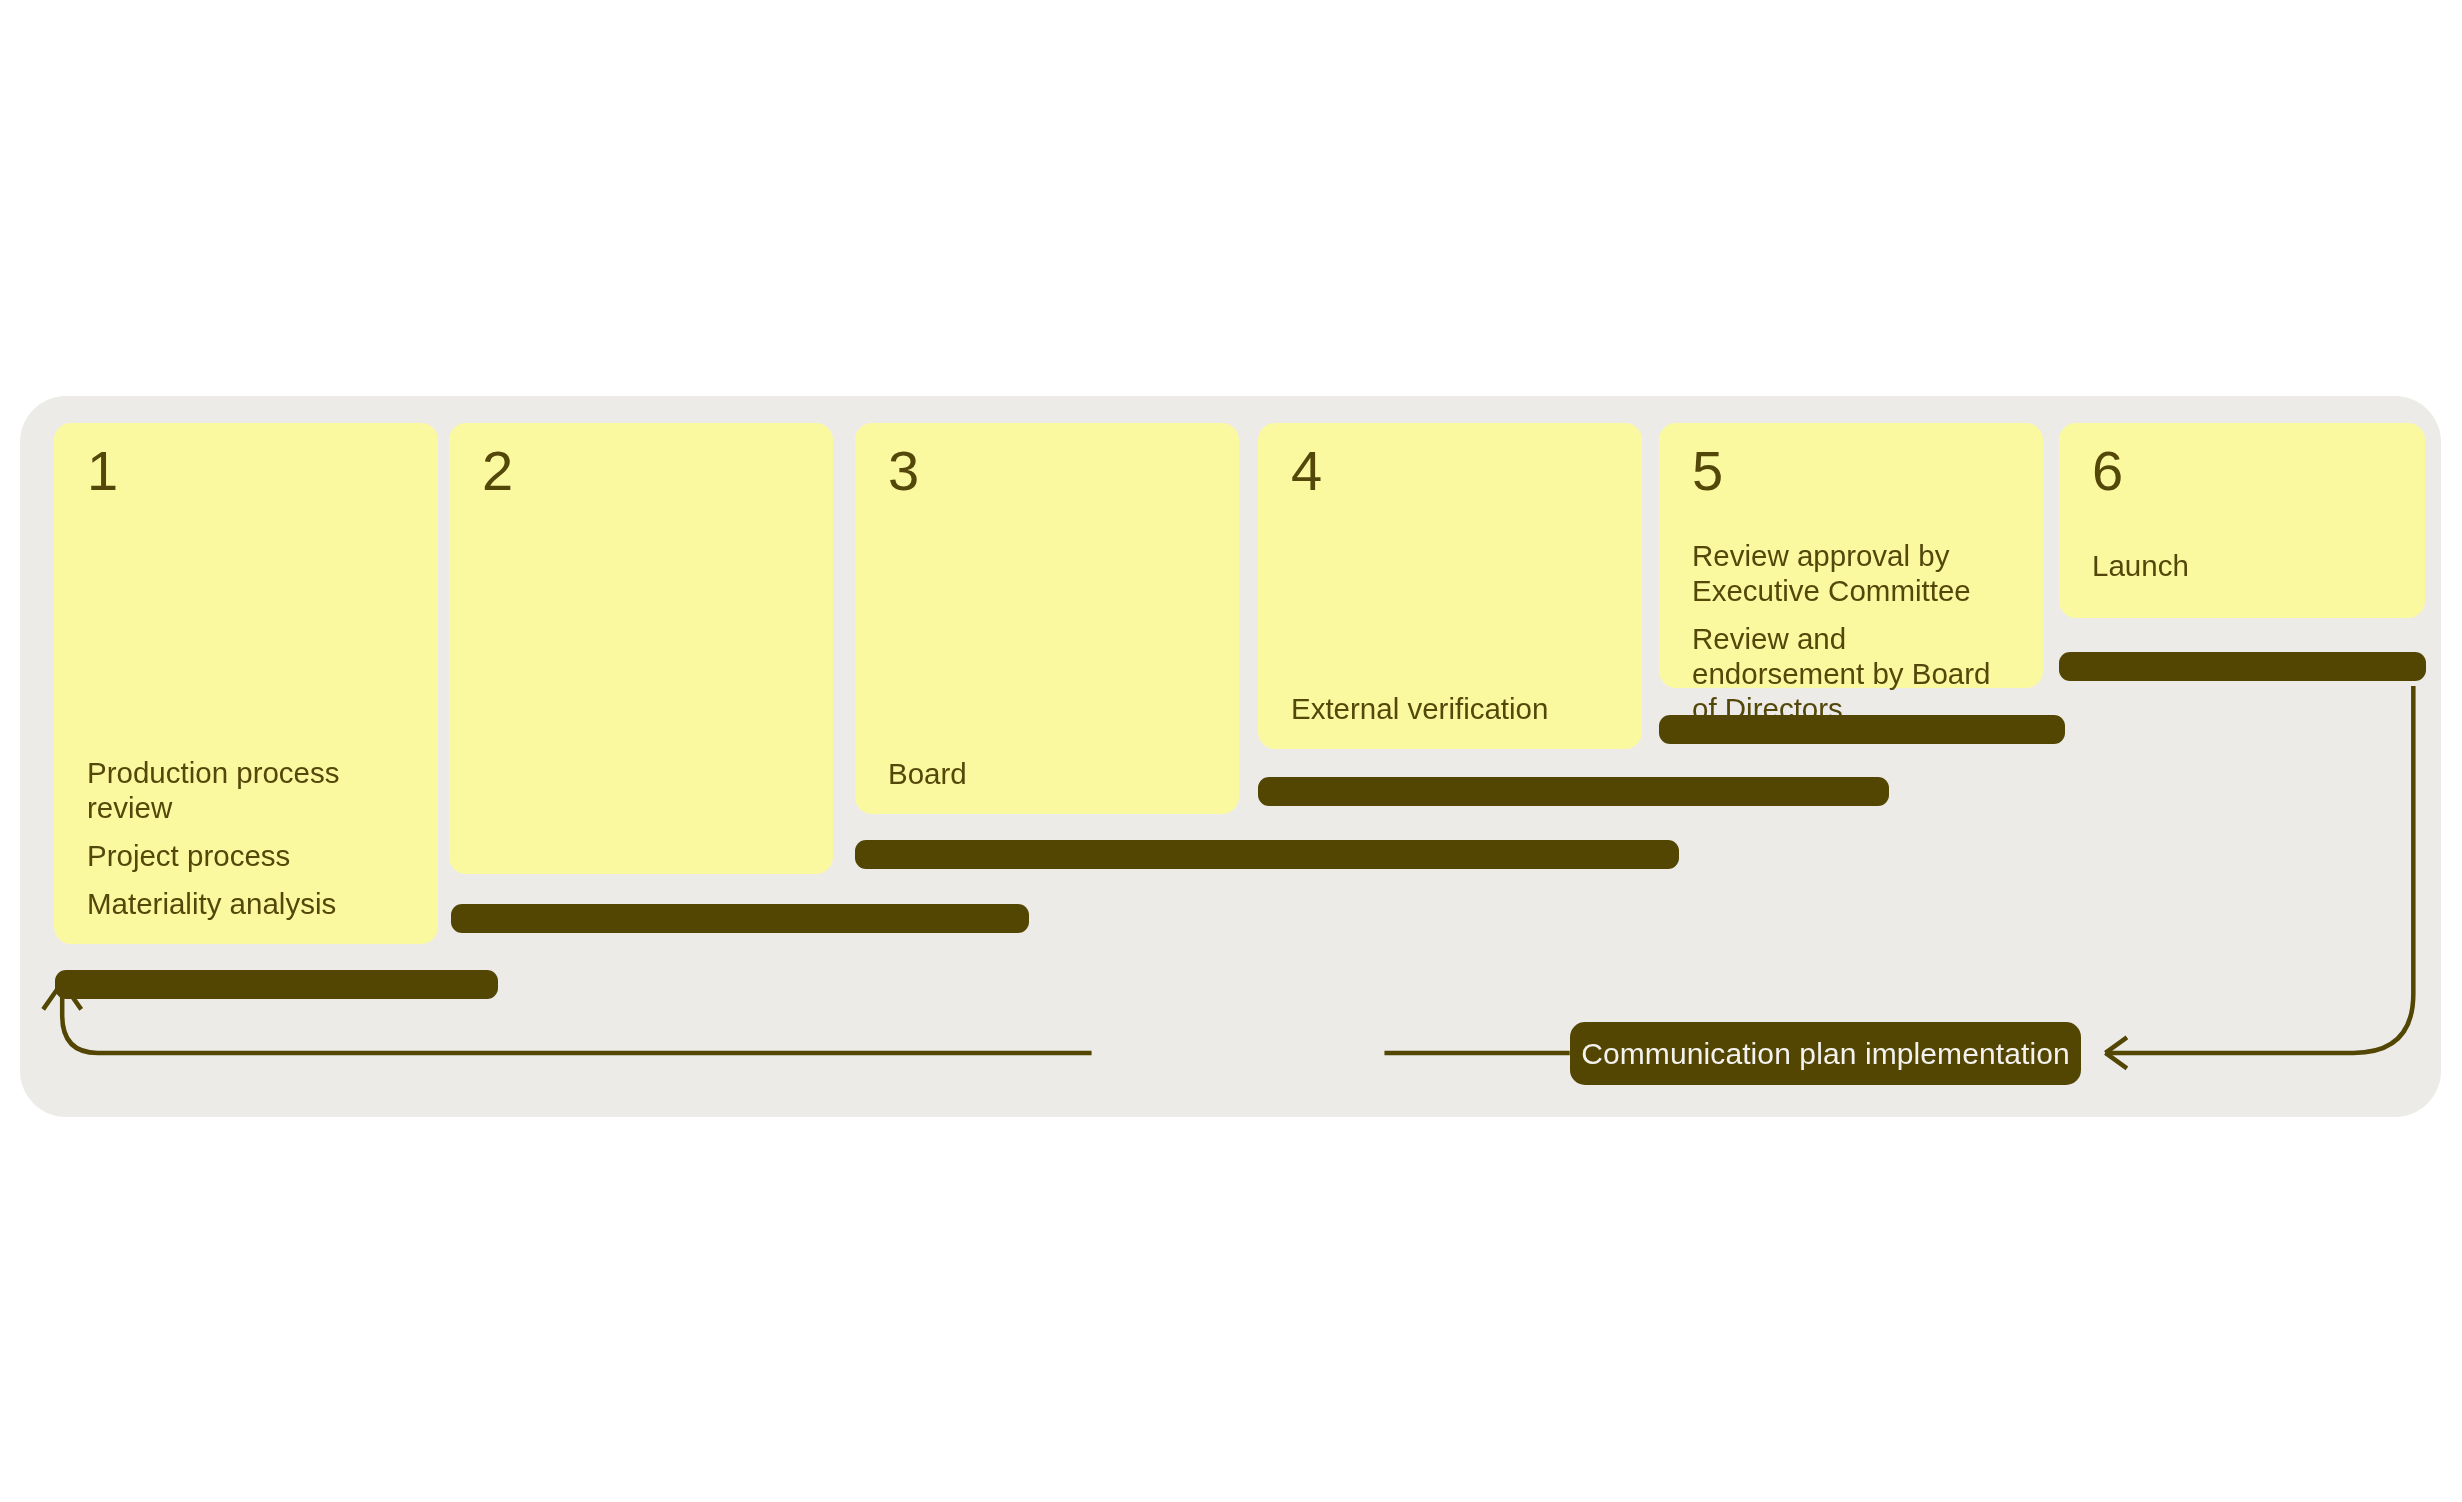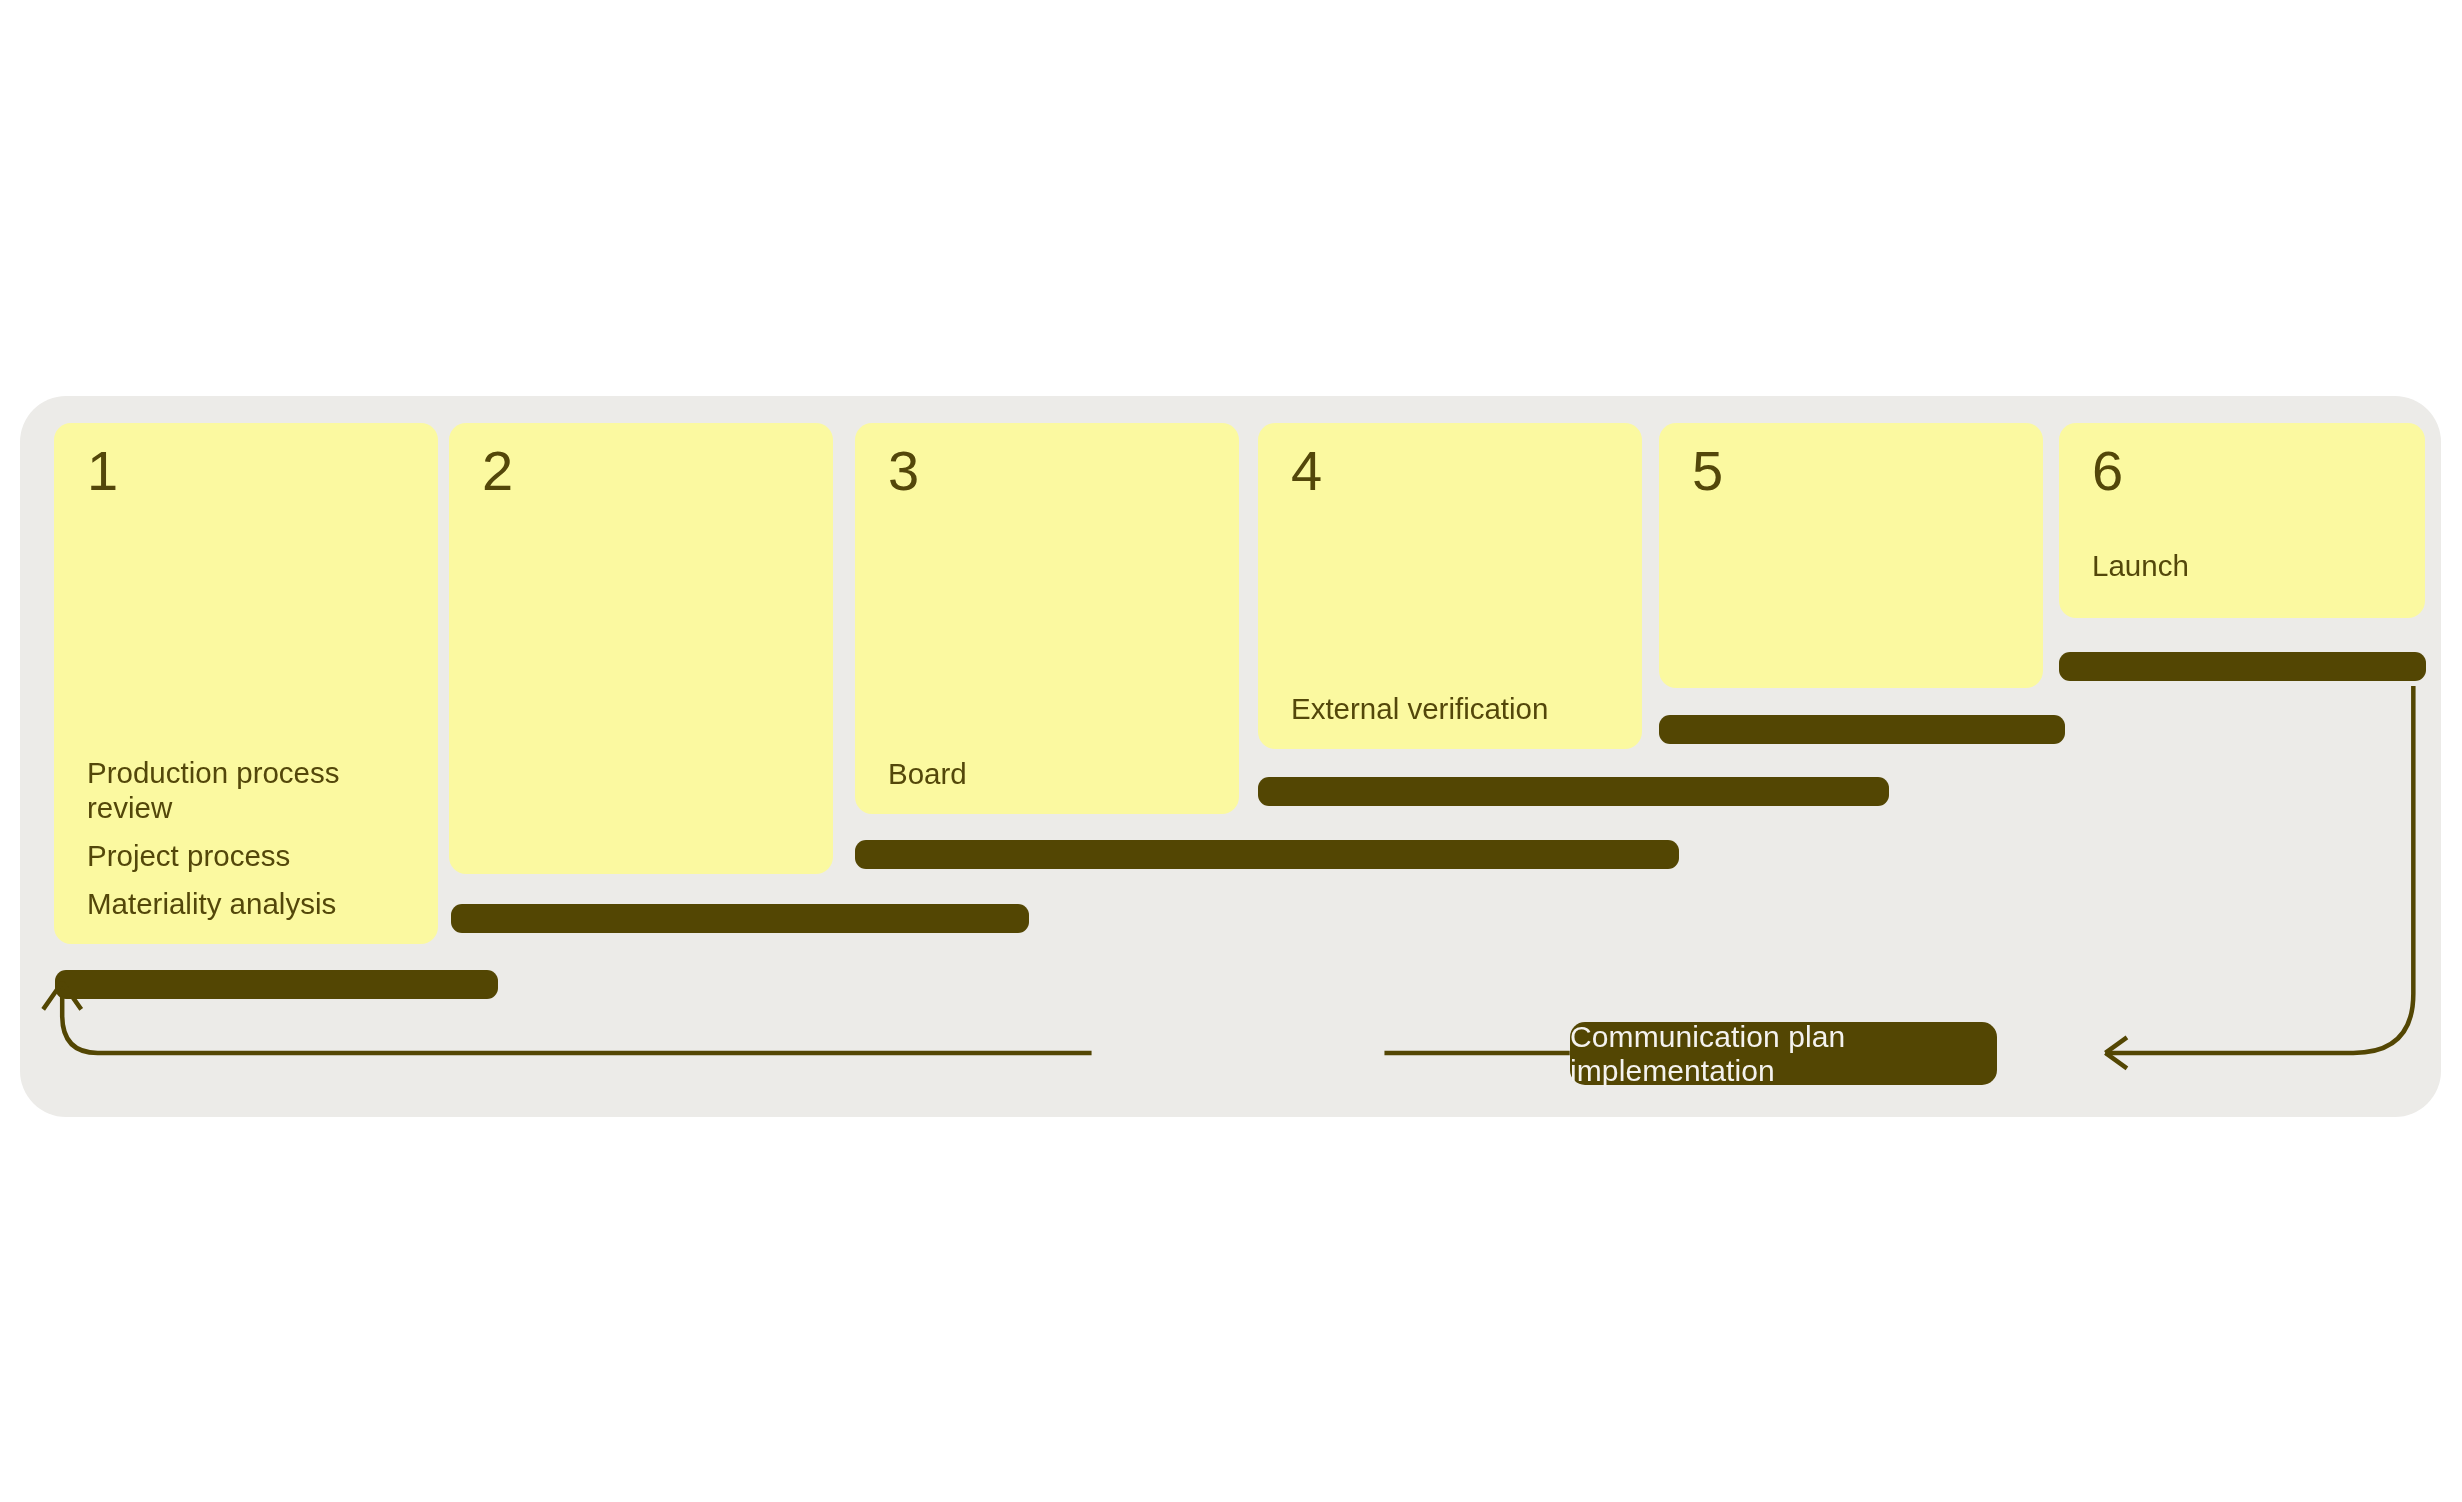--- a/index.html
+++ b/index.html
@@ -70,20 +70,24 @@
 
   <div class="card" style="left:1258px;top:423px;width:384px;height:326px;">
     <div class="num">4</div>
     <div class="lines">
       <div class="line">External verification</div>
     </div>
   </div>
 
   <div class="card" style="left:1659px;top:423px;width:384px;height:265px;">
     <div class="num">5</div>
+    <div class="lines topset">
+      <div class="line">Review approval by Executive Committee</div>
+      <div class="line">Review and endorsement by Board of Directors</div>
+    </div>
   </div>
 
   <div class="card" style="left:2059px;top:423px;width:366px;height:195px;">
     <div class="num">6</div>
     <div class="lines topset" style="top:125px;">
       <div class="line">Launch</div>
     </div>
   </div>
 
   <div class="bar" style="left:55px;top:970px;width:443px;"></div>
@@ -100,18 +104,18 @@
 
       <path d="M 2765 2103 L 3135 2103"></path>
 
       <path d="M 2180 2103 L 195 2103 Q 125 2103 124 2030 L 124 1990"></path>
     </g>
     <path d="M 124 1962 L 86 2016 M 124 1962 L 162 2016" fill="none" stroke="#534603" stroke-width="9" stroke-linecap="butt"></path>
     <path d="M 4205 2103 L 4248 2072 M 4205 2103 L 4248 2134" fill="none" stroke="#534603" stroke-width="9" stroke-linecap="butt"></path>
   </svg>
 
 
-  <div class="pill" style="left:1570px;top:1022px;width:427px;height:63px;">
+  <div class="pill" style="left:1570px;top:1022px;width:511px;height:63px;">
     <span>Communication plan implementation</span>
   </div>
 
 </div>
 
 
 </body></html>

